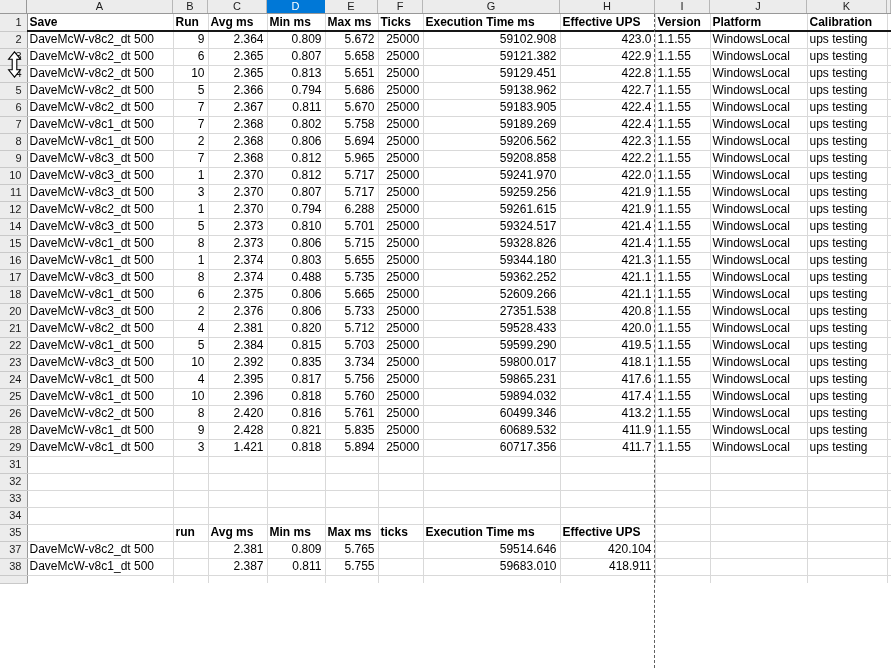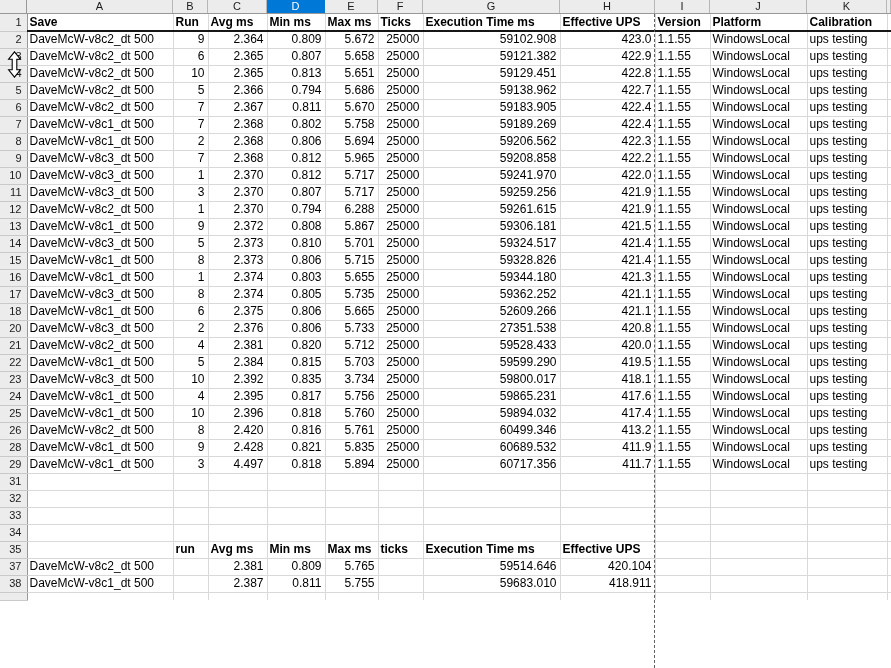--- a/index.html
+++ b/index.html
@@ -243,35 +243,20 @@
           <td class="r">6.288</td>
           <td class="r">25000</td>
           <td class="r">59261.615</td>
           <td class="r">421.9</td>
           <td class="l">1.1.55</td>
           <td class="l">WindowsLocal</td>
           <td class="l">ups testing</td>
           <td class="l"></td>
         </tr>
         <tr>
-          <th class="rowhdr">13</th>
-          <td class="l">DaveMcW-v8c1_dt 500</td>
-          <td class="r">9</td>
-          <td class="r">2.372</td>
-          <td class="r">0.808</td>
-          <td class="r">5.867</td>
-          <td class="r">25000</td>
-          <td class="r">59306.181</td>
-          <td class="r">421.5</td>
-          <td class="l">1.1.55</td>
-          <td class="l">WindowsLocal</td>
-          <td class="l">ups testing</td>
-          <td class="l"></td>
-        </tr>
-        <tr>
           <th class="rowhdr">14</th>
           <td class="l">DaveMcW-v8c3_dt 500</td>
           <td class="r">5</td>
           <td class="r">2.373</td>
           <td class="r">0.810</td>
           <td class="r">5.701</td>
           <td class="r">25000</td>
           <td class="r">59324.517</td>
           <td class="r">421.4</td>
           <td class="l">1.1.55</td>
@@ -307,21 +292,21 @@
           <td class="l">1.1.55</td>
           <td class="l">WindowsLocal</td>
           <td class="l">ups testing</td>
           <td class="l"></td>
         </tr>
         <tr>
           <th class="rowhdr">17</th>
           <td class="l">DaveMcW-v8c3_dt 500</td>
           <td class="r">8</td>
           <td class="r">2.374</td>
-          <td class="r">0.805</td>
+          <td class="r">0.488</td>
           <td class="r">5.735</td>
           <td class="r">25000</td>
           <td class="r">59362.252</td>
           <td class="r">421.1</td>
           <td class="l">1.1.55</td>
           <td class="l">WindowsLocal</td>
           <td class="l">ups testing</td>
           <td class="l"></td>
         </tr>
         <tr>
@@ -456,21 +441,21 @@
           <td class="r">411.9</td>
           <td class="l">1.1.55</td>
           <td class="l">WindowsLocal</td>
           <td class="l">ups testing</td>
           <td class="l"></td>
         </tr>
         <tr>
           <th class="rowhdr">29</th>
           <td class="l">DaveMcW-v8c1_dt 500</td>
           <td class="r">3</td>
-          <td class="r">4.497</td>
+          <td class="r">1.421</td>
           <td class="r">0.818</td>
           <td class="r">5.894</td>
           <td class="r">25000</td>
           <td class="r">60717.356</td>
           <td class="r">411.7</td>
           <td class="l">1.1.55</td>
           <td class="l">WindowsLocal</td>
           <td class="l">ups testing</td>
           <td class="l"></td>
         </tr>

